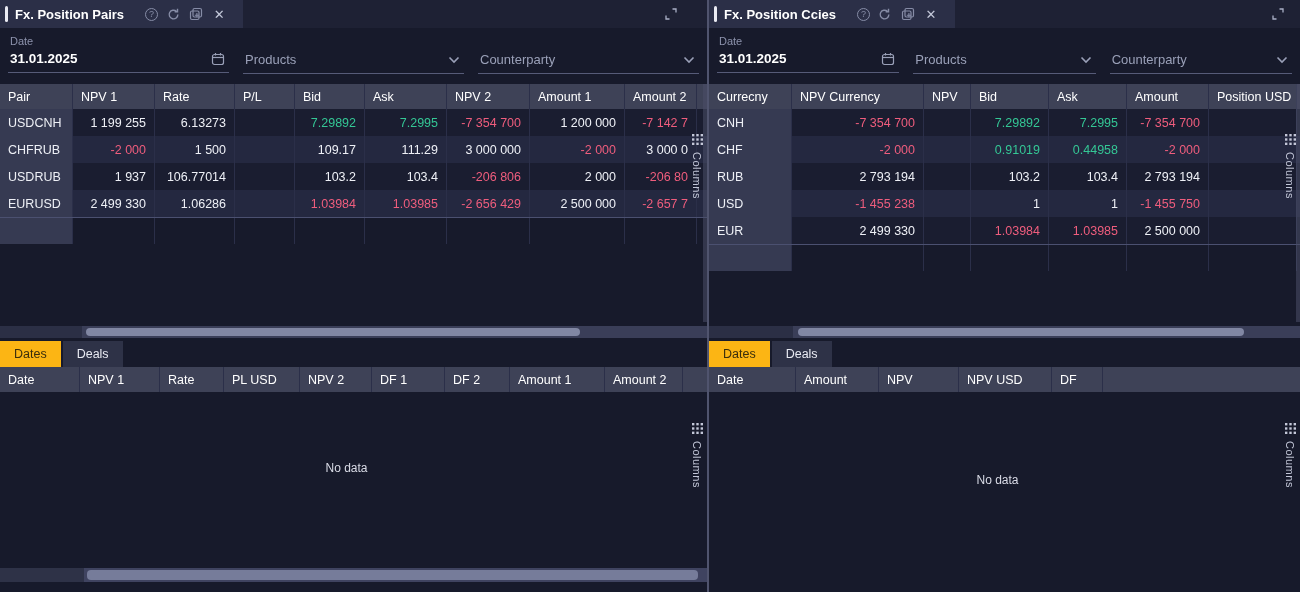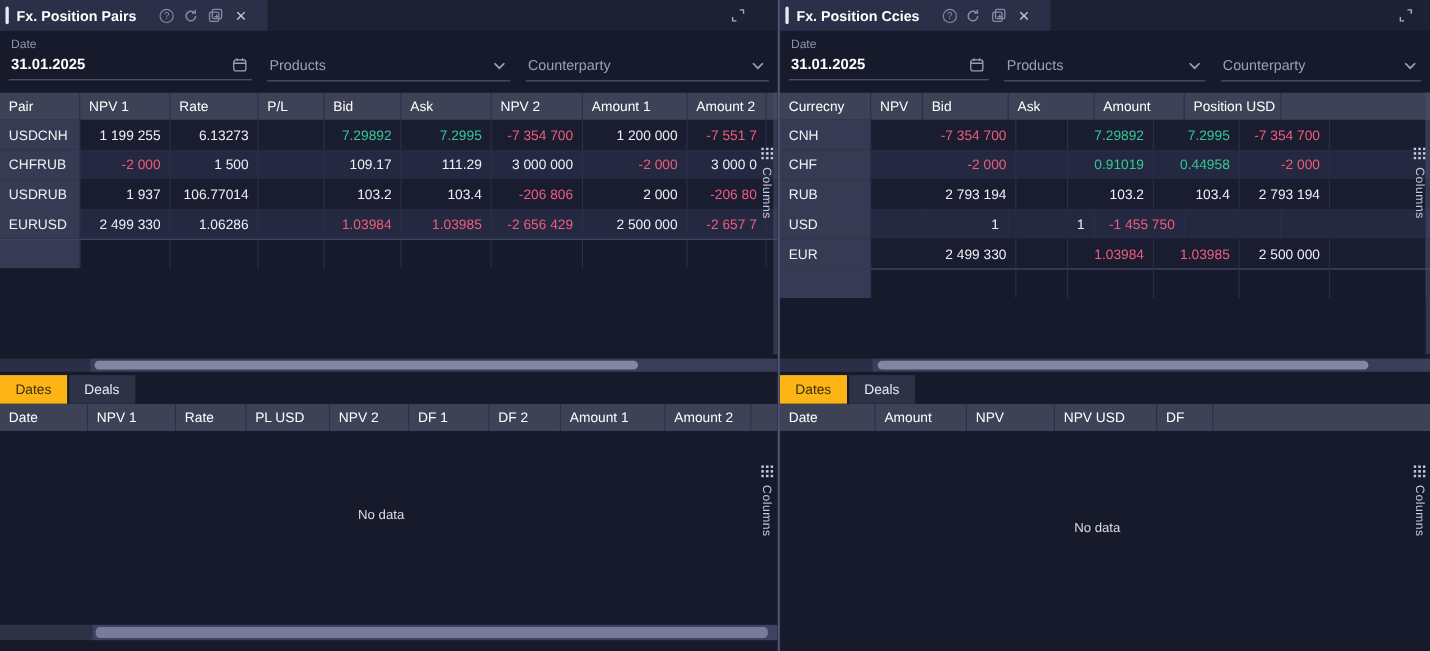--- a/index.html
+++ b/index.html
@@ -168,21 +168,21 @@
           </div>
           <div class="t-row t-brow">
             <div class="t-cell rowhead" style="flex: 0 0 73px;">USDCNH</div>
             <div class="t-cell num" style="flex: 0 0 82px;">1 199 255</div>
             <div class="t-cell num" style="flex: 0 0 80px;">6.13273</div>
             <div class="t-cell num" style="flex: 0 0 60px;"></div>
             <div class="t-cell num pos" style="flex: 0 0 70px;">7.29892</div>
             <div class="t-cell num pos" style="flex: 0 0 82px;">7.2995</div>
             <div class="t-cell num neg" style="flex: 0 0 83px;">-7 354 700</div>
             <div class="t-cell num" style="flex: 0 0 95px;">1 200 000</div>
-            <div class="t-cell num neg" style="flex: 0 0 72px;">-7 551 7</div>
+            <div class="t-cell num neg" style="flex: 0 0 72px;">-7 142 7</div>
           </div>
           <div class="t-row t-brow alt">
             <div class="t-cell rowhead" style="flex: 0 0 73px;">CHFRUB</div>
             <div class="t-cell num neg" style="flex: 0 0 82px;">-2 000</div>
             <div class="t-cell num" style="flex: 0 0 80px;">1 500</div>
             <div class="t-cell num" style="flex: 0 0 60px;"></div>
             <div class="t-cell num" style="flex: 0 0 70px; text-align: right;">109.17</div>
             <div class="t-cell num" style="flex: 0 0 82px;">111.29</div>
             <div class="t-cell num" style="flex: 0 0 83px;">3 000 000</div>
             <div class="t-cell num neg" style="flex: 0 0 95px;">-2 000</div>
@@ -364,20 +364,21 @@
               </svg>
           </span>
         </div>
       </div>
     </div>
 
     <div class="upper-zone">
       <div class="grid-table">
           <div class="t-row t-header">
             <div class="t-cell t-hcell" style="flex: 0 0 83px;">Currecny</div>
+            <div class="t-cell t-hcell" style="flex: 0 0 132px;">NPV Currency</div>
             <div class="t-cell t-hcell" style="flex: 0 0 47px;">NPV</div>
             <div class="t-cell t-hcell" style="flex: 0 0 78px;">Bid</div>
             <div class="t-cell t-hcell" style="flex: 0 0 78px;">Ask</div>
             <div class="t-cell t-hcell" style="flex: 0 0 82px;">Amount</div>
             <div class="t-cell t-hcell" style="flex: 0 0 88px;">Position USD</div>
           </div>
           <div class="t-row t-brow">
             <div class="t-cell rowhead" style="flex: 0 0 83px;">CNH</div>
             <div class="t-cell num neg" style="flex: 0 0 132px;">-7 354 700</div>
             <div class="t-cell num" style="flex: 0 0 47px;"></div>
@@ -399,20 +400,21 @@
             <div class="t-cell rowhead" style="flex: 0 0 83px;">RUB</div>
             <div class="t-cell num" style="flex: 0 0 132px;">2 793 194</div>
             <div class="t-cell num" style="flex: 0 0 47px;"></div>
             <div class="t-cell num" style="flex: 0 0 78px;">103.2</div>
             <div class="t-cell num" style="flex: 0 0 78px;">103.4</div>
             <div class="t-cell num" style="flex: 0 0 82px;">2 793 194</div>
             <div class="t-cell num" style="flex: 0 0 88px;"></div>
           </div>
           <div class="t-row t-brow alt">
             <div class="t-cell rowhead" style="flex: 0 0 83px;">USD</div>
+            <div class="t-cell num neg" style="flex: 0 0 132px;">-1 455 238</div>
             <div class="t-cell num" style="flex: 0 0 47px;"></div>
             <div class="t-cell num" style="flex: 0 0 78px;">1</div>
             <div class="t-cell num" style="flex: 0 0 78px;">1</div>
             <div class="t-cell num neg" style="flex: 0 0 82px;">-1 455 750</div>
             <div class="t-cell num" style="flex: 0 0 88px;"></div>
           </div>
           <div class="t-row t-brow">
             <div class="t-cell rowhead" style="flex: 0 0 83px;">EUR</div>
             <div class="t-cell num" style="flex: 0 0 132px;">2 499 330</div>
             <div class="t-cell num" style="flex: 0 0 47px;"></div>

